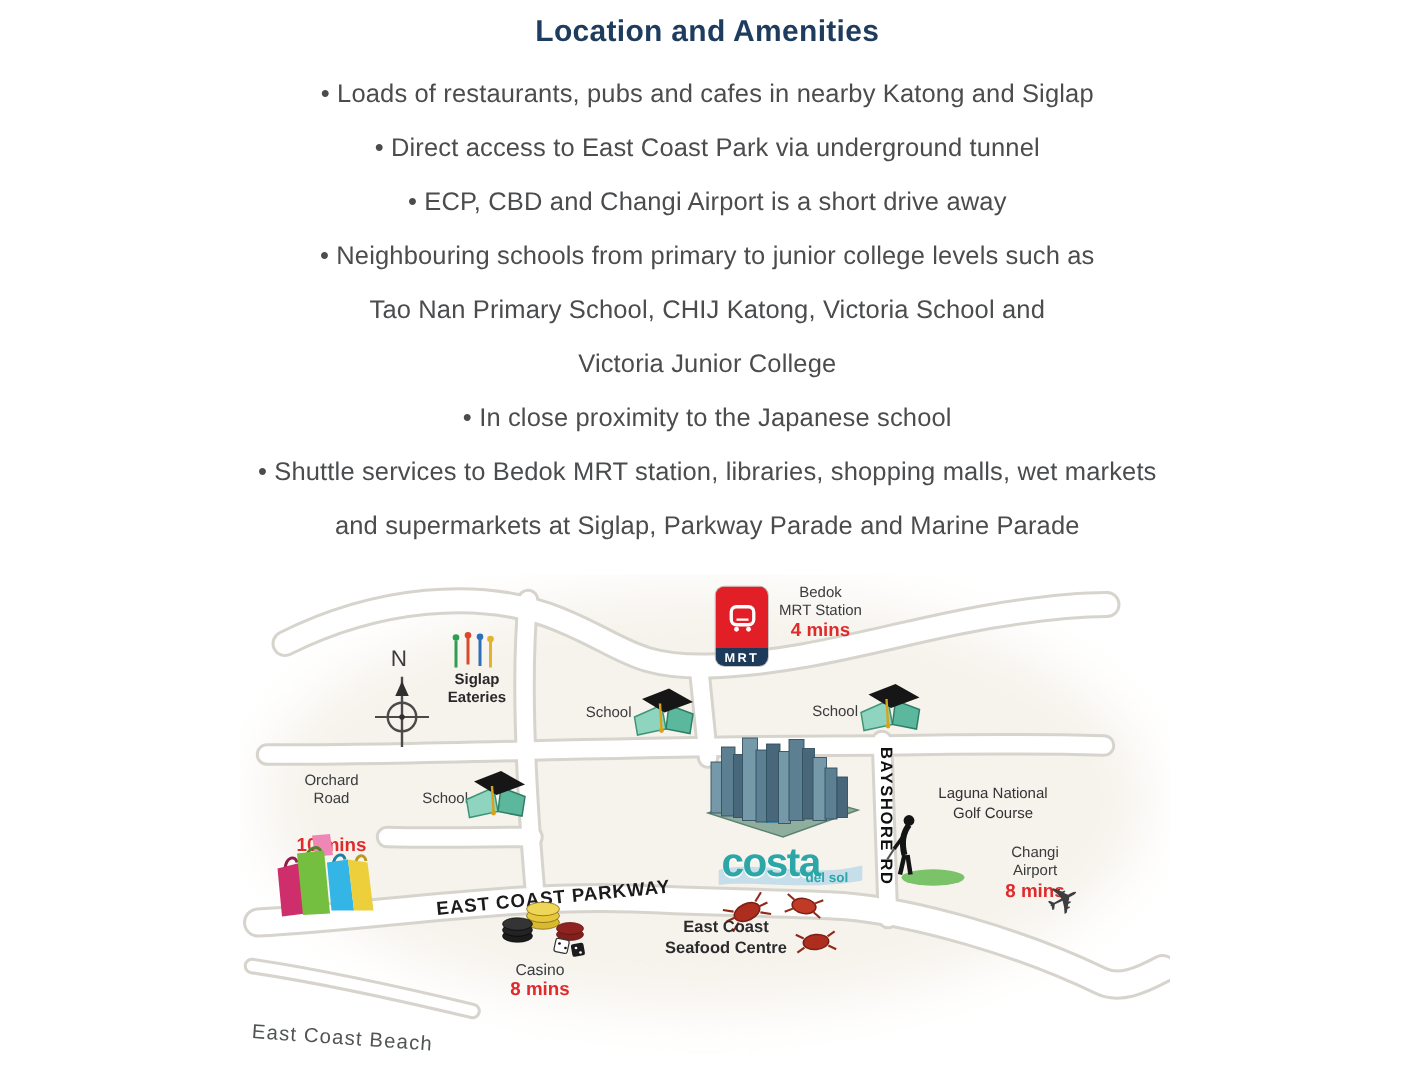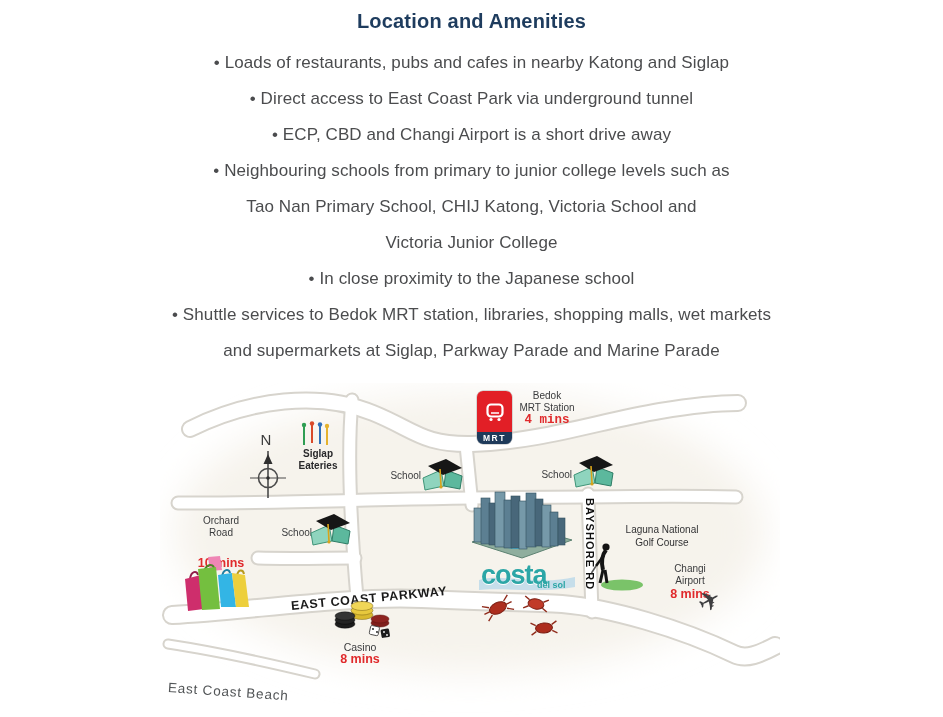--- a/index.html
+++ b/index.html
@@ -122,21 +122,21 @@
           <line x1="8" y1="11" x2="16" y2="11" stroke="#ffffff" stroke-width="1.5"></line>
           <circle cx="8" cy="17.5" r="1.6" fill="#ffffff"></circle>
             <circle cx="16" cy="17.5" r="1.6" fill="#ffffff"></circle>
         </svg>
       </div>
       <div class="mrt-bottom">MRT</div>
     </div>
     <div class="map-label" style="left:505px;top:390px;width:84px;line-height:11.5px;">
       <div>Bedok</div>
       <div>MRT Station</div>
-      <div class="time-red" style="font-size:12.5px;line-height:15px;font-family:Liberation Mono, monospace;">4 mins</div>
+      <div class="time-red" style="font-size:12.5px;line-height:15px;">4 mins</div>
     </div>
 
     <div class="map-label" style="left:381px;top:470px;width:40px;text-align:right;">School</div>
     <svg class="abs" style="left:420px;top:456px;" width="44" height="40" viewBox="0 0 44 40">
       <polygon points="3,22 21,14 24,30 5,34" fill="#8fd4be" stroke="#3f9478" stroke-width="1"></polygon>
       <polygon points="24,30 26,14 42,20 40,33" fill="#5cb89d" stroke="#2e7d66" stroke-width="1"></polygon>
       <polygon points="8,10 26,3 42,12 23,19" fill="#161616"></polygon>
       <line x1="20" y1="13" x2="21" y2="30" stroke="#d8a31a" stroke-width="1.6"></line>
       <circle cx="21" cy="31" r="1.6" fill="#d8a31a"></circle>
     </svg>
@@ -279,17 +279,21 @@
       <g transform="rotate(-5 66 34)">
         <ellipse cx="66" cy="34" rx="8.5" ry="5" fill="#ad2d1e" stroke="#7c1f14" stroke-width="1"></ellipse>
         <g stroke="#8f2a1a" stroke-width="1.4">
             <line x1="58" y1="31" x2="53" y2="28"></line>
             <line x1="58" y1="37" x2="53" y2="40"></line>
             <line x1="74" y1="31" x2="79" y2="28"></line>
             <line x1="74" y1="37" x2="79" y2="40"></line>
           </g>
       </g>
     </svg>
+    <div class="map-label" style="left:420px;top:612px;width:128px;font-weight:bold;font-size:11px;line-height:13.5px;color:#2b2b2d;">
+      <div>East Coast</div>
+      <div>Seafood Centre</div>
+    </div>
 
     <div class="beach-text rot">East Coast Beach</div>
 
   </div>
 </div>
 
 </body></html>

